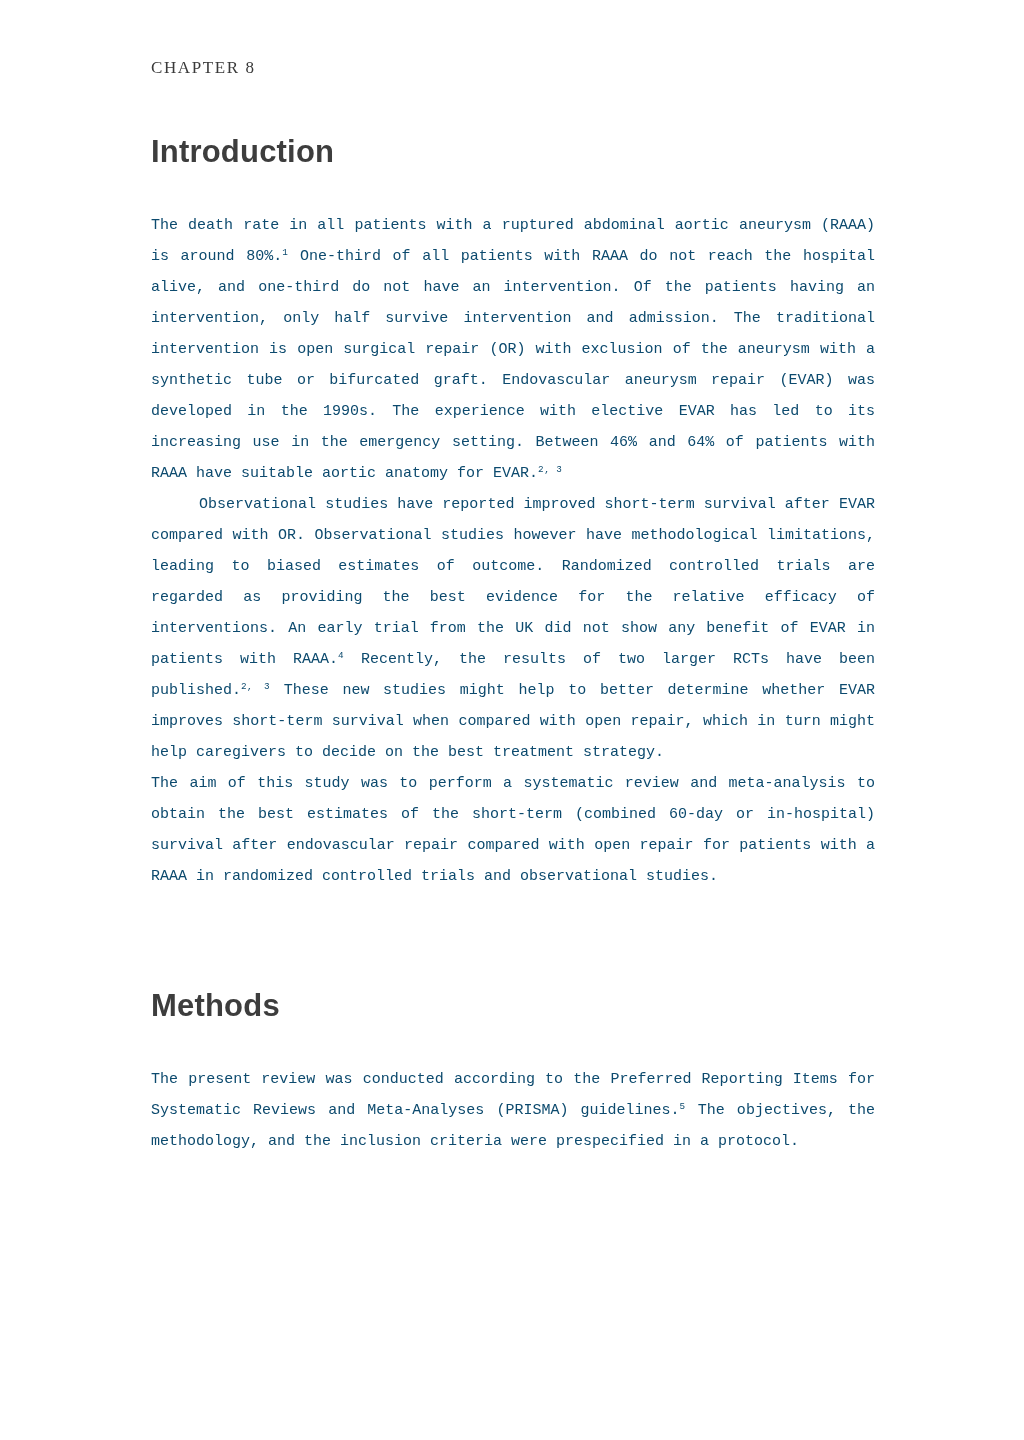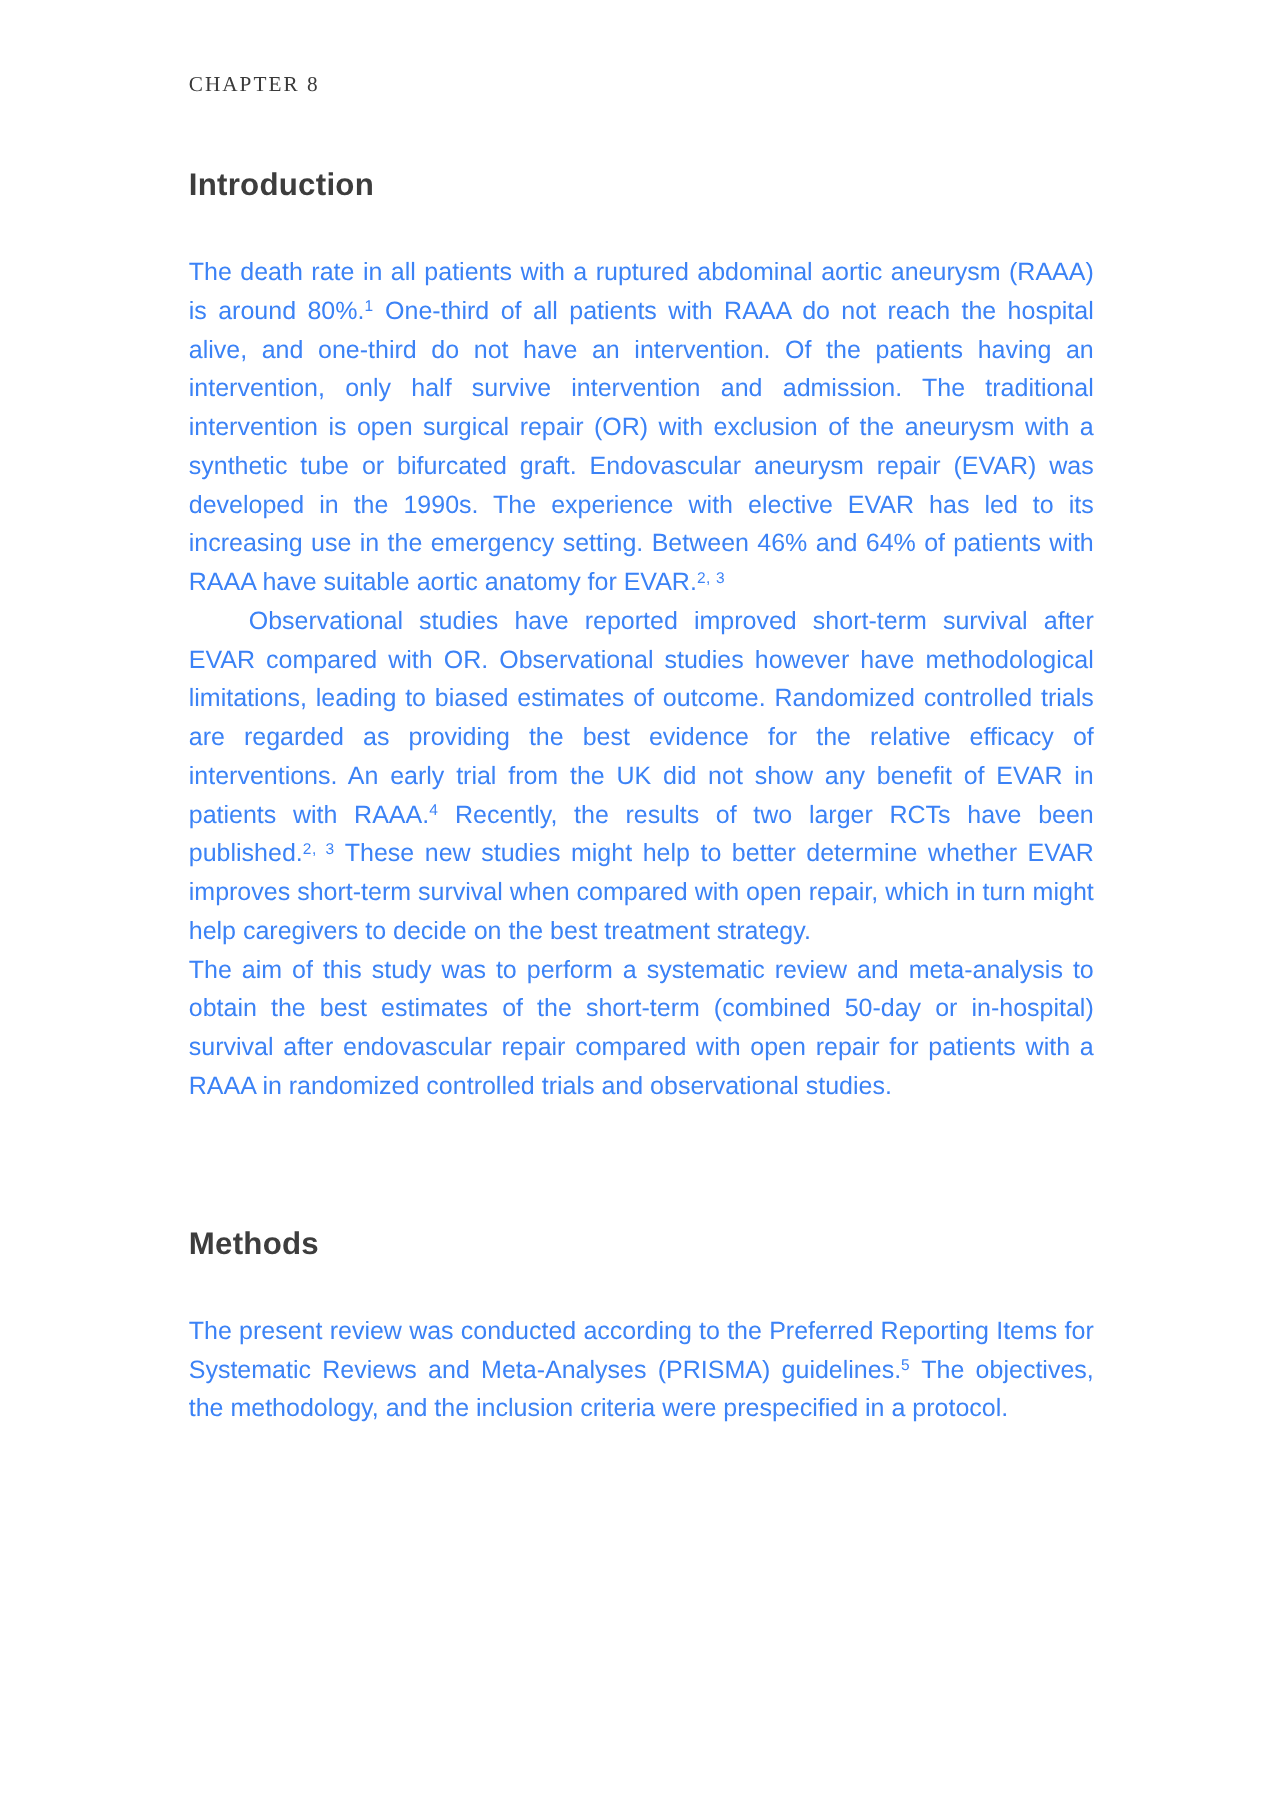--- a/index.html
+++ b/index.html
@@ -22,31 +22,31 @@
     font-size: 17px;
     letter-spacing: 1.6px;
     color: #3a3a3a;
     text-transform: uppercase;
   }
   h1.section-title {
     margin: 0;
     margin-top: 56px;
     font-family: "Liberation Sans", sans-serif;
     font-weight: 700;
-    font-size: 25px;
+    font-size: 31px;
     letter-spacing: 0.2px;
     color: #3d3d3d;
   }
   h1.methods-title { margin-top: 96px; }
   .body-copy p {
     margin: 0;
-    font-family: Liberation Sans, sans-serif;
-    font-size: 20px;
+    font-family: Liberation Mono, monospace;
+    font-size: 15px;
     line-height: 31px;
-    color: #3b82f6;
+    color: #0c4a6e;
     text-align: justify;
   }
   .body-copy p.first { margin-top: 40px; }
   .body-copy p.indent { text-indent: 48px; }
   .subheading {
     margin: 0;
     margin-top: 38px;
     font-family: "Liberation Sans", sans-serif;
     font-weight: 400;
     font-size: 21.5px;
@@ -78,21 +78,21 @@
   <div class="content">
 
     <div class="chapter-header">CHAPTER 8</div>
 
     <h1 class="section-title">Introduction</h1>
 
     <div class="body-copy">
       <p class="first">The death rate in all patients with a ruptured abdominal aortic aneurysm (RAAA) is around 80%.<sup>1</sup> One-third of all patients with RAAA do not reach the hospital alive, and one-third do not have an intervention. Of the patients having an intervention, only half survive intervention and admission. The traditional intervention is open surgical repair (OR) with exclusion of the aneurysm with a synthetic tube or bifurcated graft. Endovascular aneurysm repair (EVAR) was developed in the 1990s. The experience with elective EVAR has led to its increasing use in the emergency setting. Between 46% and 64% of patients with RAAA have suitable aortic anatomy for EVAR.<sup>2, 3</sup></p>
       <p class="indent">Observational studies have reported improved short-term survival after EVAR compared with OR. Observational studies however have methodological limitations, leading to biased estimates of outcome. Randomized controlled trials are regarded as providing the best evidence for the relative efficacy of interventions. An early trial from the UK did not show any benefit of EVAR in patients with RAAA.<sup>4</sup> Recently, the results of two larger RCTs have been published.<sup>2, 3</sup> These new studies might help to better determine whether EVAR improves short-term survival when compared with open repair, which in turn might help caregivers to decide on the best treatment strategy.</p>
 
-      <p>The aim of this study was to perform a systematic review and meta-analysis to obtain the best estimates of the short-term (combined 50-day or in-hospital) survival after endovascular repair compared with open repair for patients with a RAAA in randomized controlled trials and observational studies.</p>
+      <p>The aim of this study was to perform a systematic review and meta-analysis to obtain the best estimates of the short-term (combined 60-day or in-hospital) survival after endovascular repair compared with open repair for patients with a RAAA in randomized controlled trials and observational studies.</p>
     </div>
 
     <h1 class="section-title methods-title">Methods</h1>
 
     <div class="body-copy">
       <p class="first">The present review was conducted according to the Preferred Reporting Items for Systematic Reviews and Meta-Analyses (PRISMA) guidelines.<sup>5</sup> The objectives, the methodology, and the inclusion criteria were prespecified in a protocol.</p>
     </div>
 
   </div>
 

